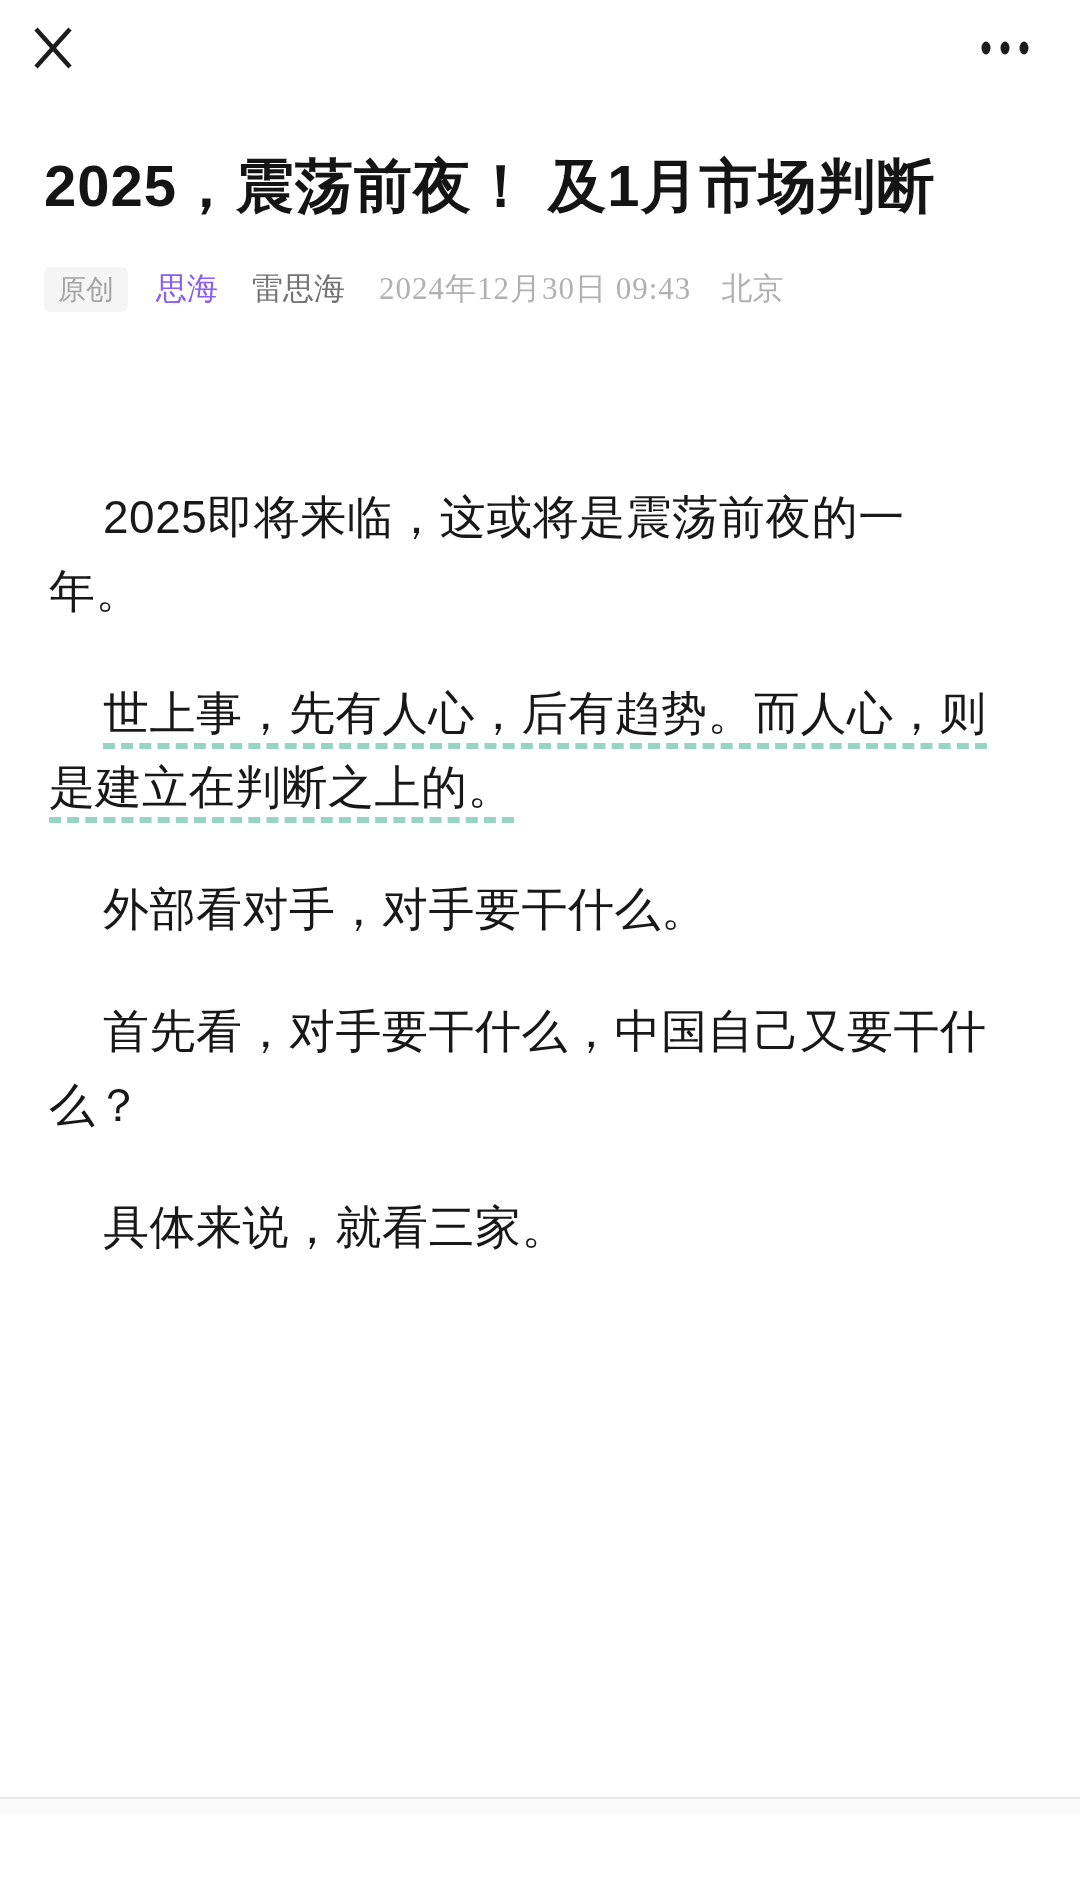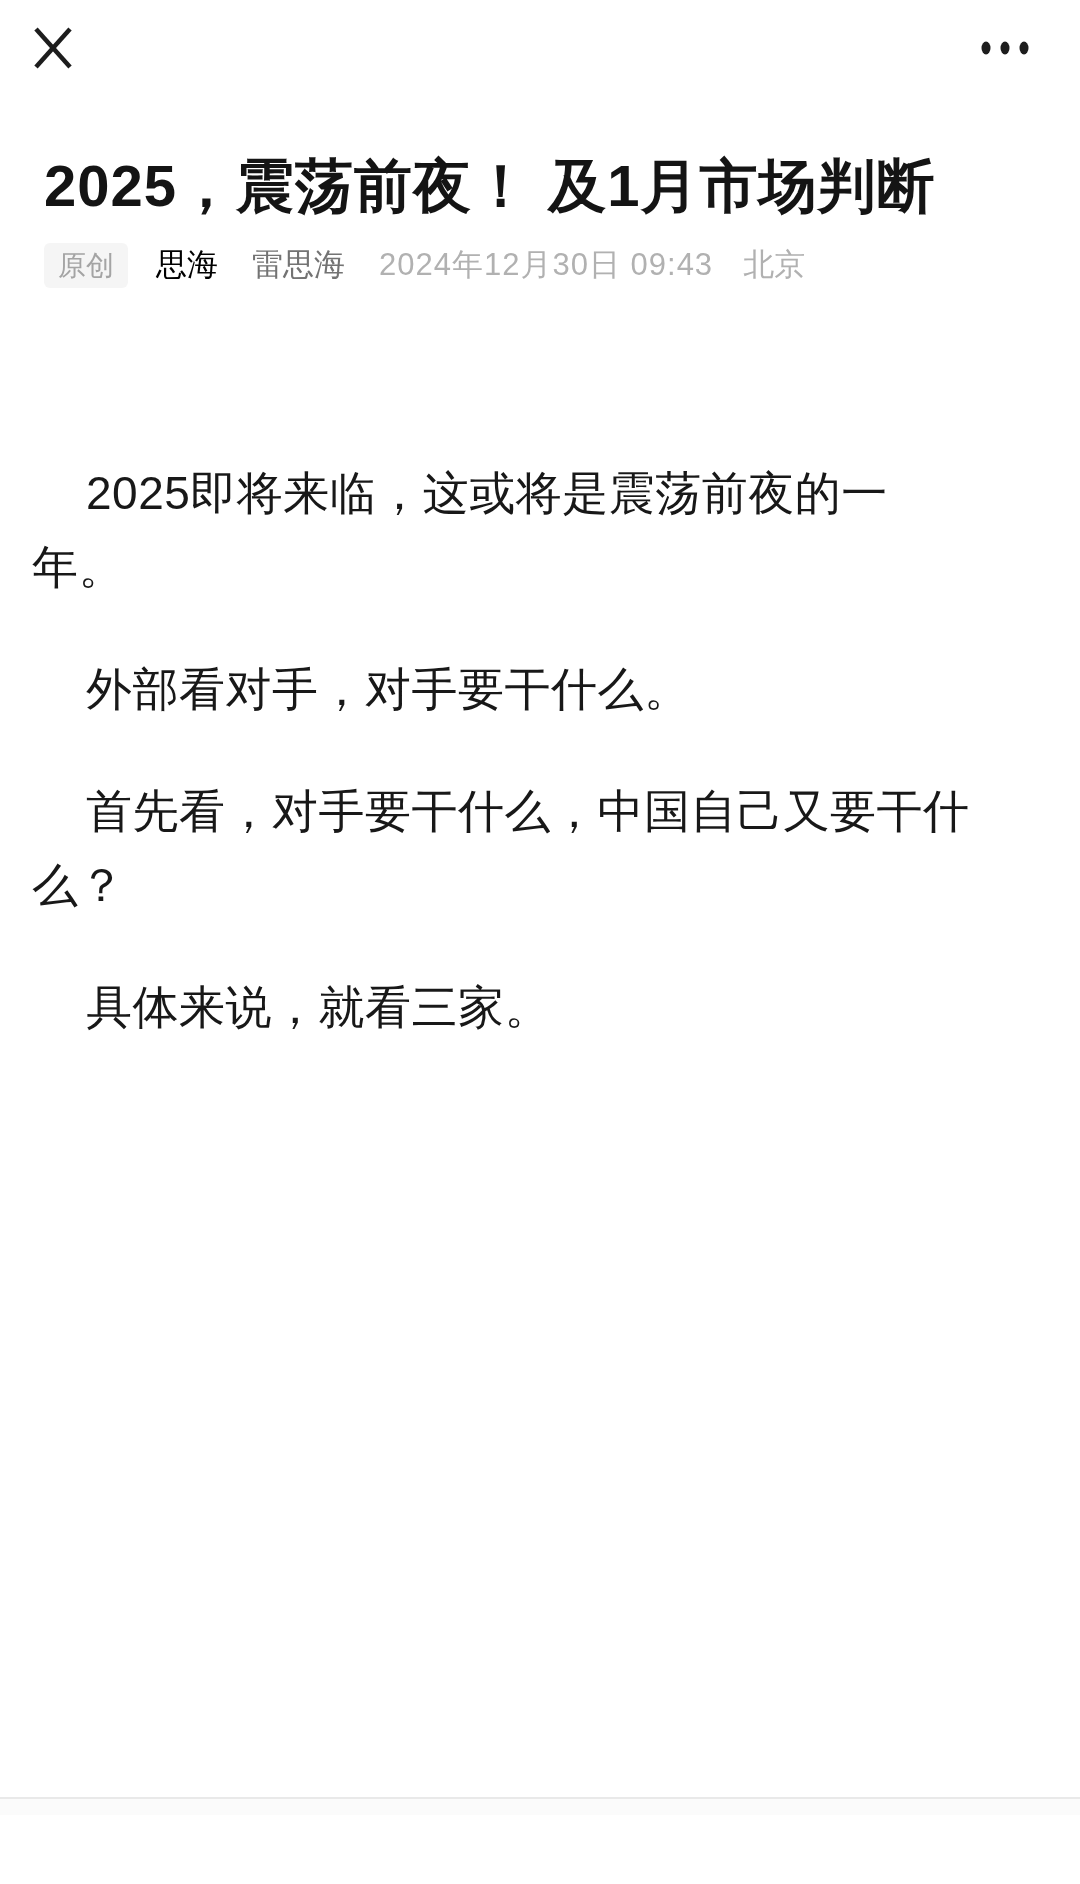--- a/index.html
+++ b/index.html
@@ -39,49 +39,50 @@
     font-size: 58px;
     line-height: 76px;
     font-weight: 700;
     color: #141414;
     letter-spacing: 1px;
   }
   
   .meta {
     display: flex;
     align-items: center;
-    margin-top: 18px;
+    margin-top: 42px;
     padding: 0 44px;
     height: 46px;
     font-size: 31px;
     color: #b1b1b1;
     white-space: nowrap;
+    font-family: Liberation Serif, serif;
   }
   .badge {
     background: #f5f5f5;
     color: #a4a4a4;
     font-size: 28px;
     line-height: 1;
     padding: 9px 14px 8px;
     border-radius: 6px;
     margin-right: 28px;
   }
-  .author { margin-right: 34px; color: #000000; }
+  .author { margin-right: 34px; color: #8b5cf6; }
   .account {
     color: #737373;
     text-decoration: none;
     margin-right: 34px;
     font-weight: 400;
   }
   .date { margin-right: 30px; letter-spacing: 1px; }
   .location { }
   
   .body {
     margin-top: 168px;
-    padding: 0 32px;
+    padding: 0 49px;
   }
   .body p {
     margin: 0 0 48px 0;
     font-size: 46px;
     line-height: 74px;
     color: #181818;
     letter-spacing: 0.5px;
     text-indent: 54px;
     white-space: pre-line;
     text-align: left;
@@ -130,20 +131,22 @@
       <span class="badge">原创</span>
       <span class="author">思海</span>
       <a class="account">雷思海</a>
       <span class="date">2024年12月30日 09:43</span>
       <span class="location">北京</span>
     </div>
 
     <div class="body">
       <p>2025即将来临，这或将是震荡前夜的一
 年。</p>
+      <p><span class="dash-underline">世上事，先有人心，后有趋势。而人心，则
+是建立在判断之上的。</span></p>
       <p>外部看对手，对手要干什么。</p>
       <p class="bold">首先看，对手要干什么，中国自己又要干什
 么？</p>
       <p>具体来说，就看三家。</p>
     </div>
   </article>
 
   <footer class="bottom-bar"></footer>
 </div>
 

